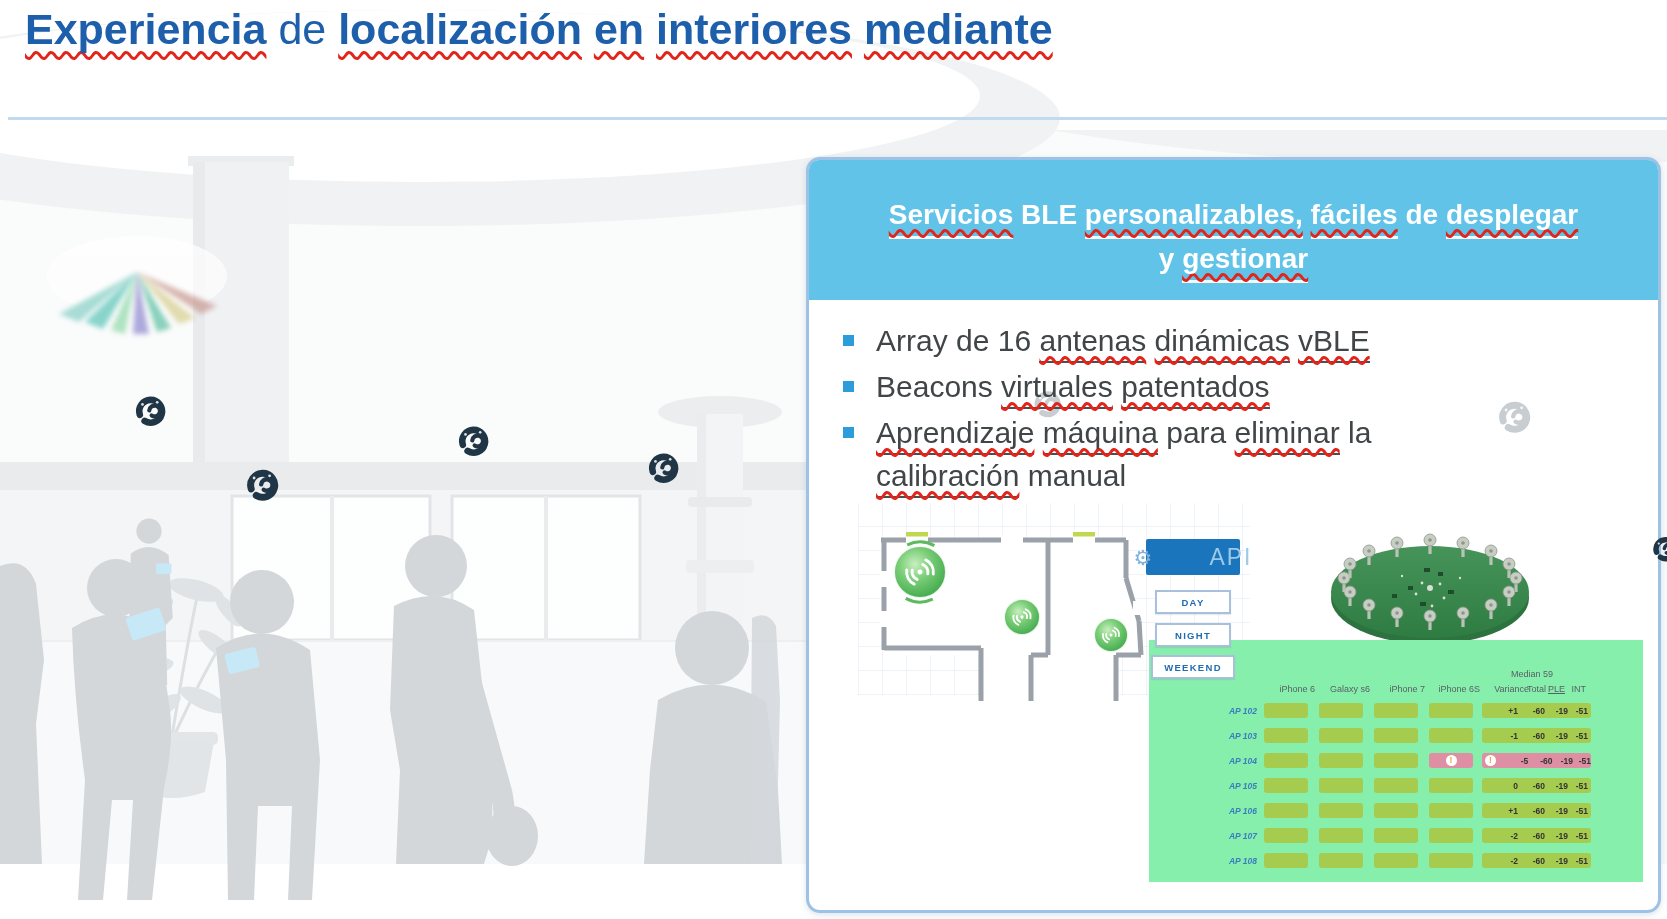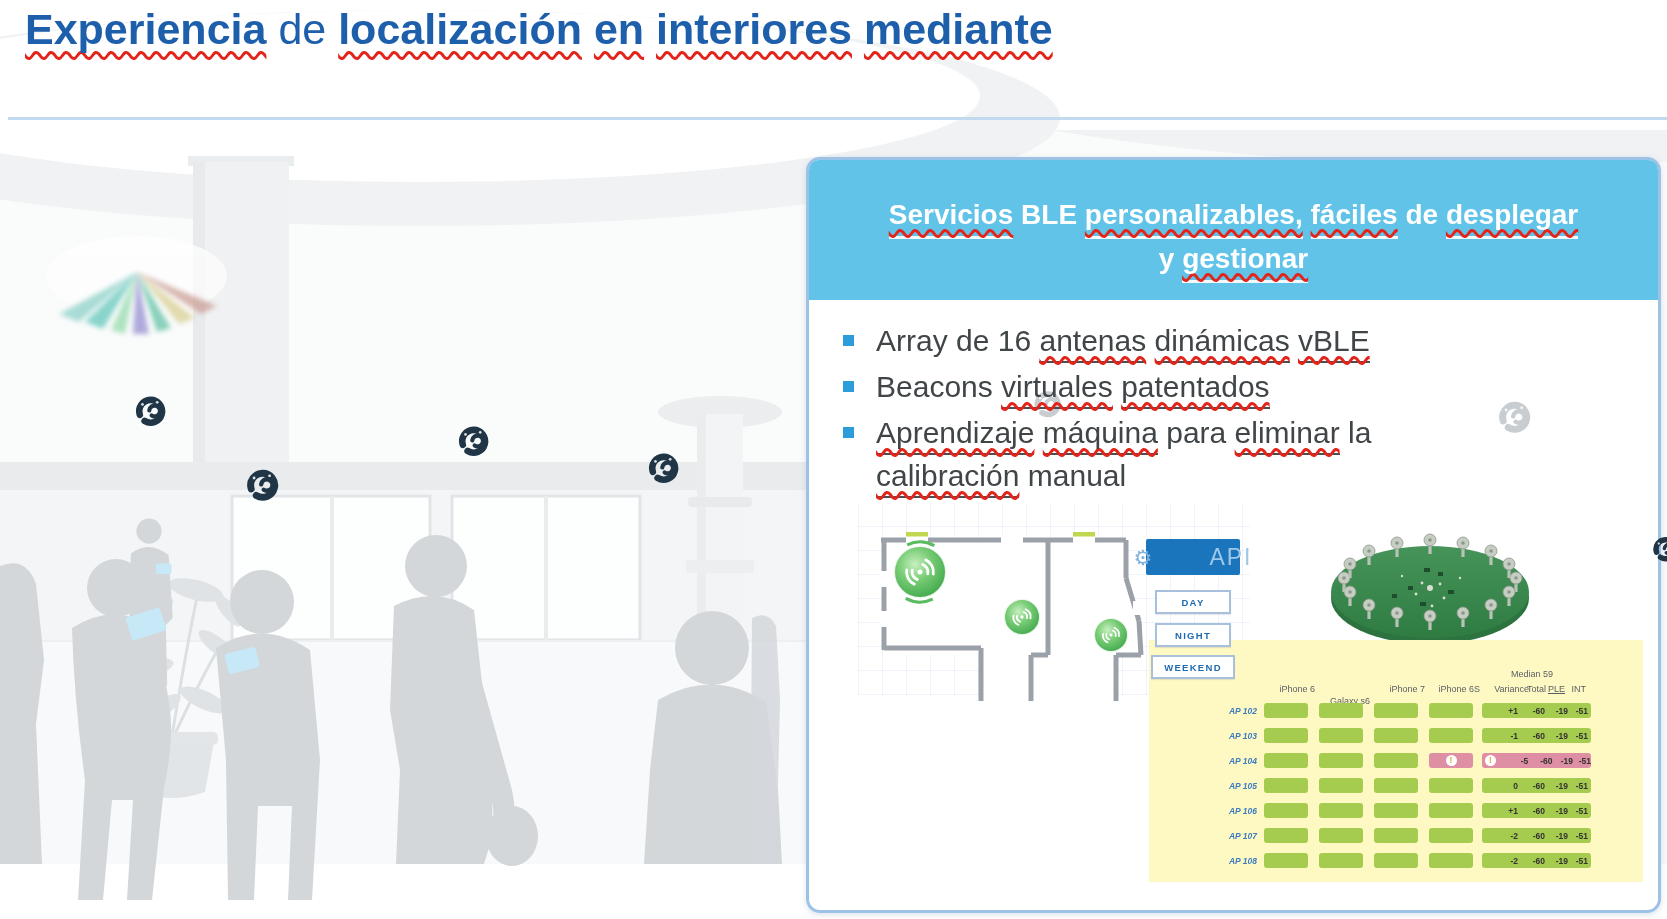--- a/index.html
+++ b/index.html
@@ -65,23 +65,23 @@
           border-radius:0;display:flex;align-items:center;justify-content:center;
           color:#1E6BB0;font-size:9.5px;font-weight:700;letter-spacing:1.3px;z-index:3;
           box-shadow:0 1px 1px rgba(60,90,120,.12);}
   .fp-day{left:346px;top:430px;}
   .fp-night{left:346px;top:463px;}
   .fp-weekend{left:342px;top:495px;width:80px;}
 
   .pcb{position:absolute;left:519px;top:368px;width:205px;height:132px;z-index:2;}
 
   
-  .table-card{position:absolute;left:340px;top:480px;width:494px;height:242px;background:#fef9c3;z-index:2;}
+  .table-card{position:absolute;left:340px;top:480px;width:494px;height:242px;background:#86efac;z-index:2;}
   .table-card .collab{position:absolute;top:44px;font-size:9px;color:#5A5F66;text-align:right;}
-  .dl0{left:110px;width:56px;} .dl1{left:165px;width:56px;margin-top:12px;} .dl2{left:220px;width:56px;} .dl3{left:275px;width:56px;}
+  .dl0{left:110px;width:56px;} .dl1{left:165px;width:56px;} .dl2{left:220px;width:56px;} .dl3{left:275px;width:56px;}
   .ml0{left:324px;width:56px;} .ml1{left:357px;width:40px;} .ml2{left:386px;width:30px;text-decoration:underline;} .ml3{left:407px;width:30px;}
   .median{position:absolute;left:343px;top:29px;width:80px;text-align:center;font-size:9px;color:#5A5F66;}
   .table-rows{position:absolute;inset:0;}
   .trow{position:absolute;left:0;height:15px;width:100%;}
   .trow .ap{position:absolute;left:40px;width:68px;top:3px;text-align:right;
             font-size:8.5px;font-weight:700;color:#3C7CC0;font-style:italic;}
   .trow .cell{position:absolute;top:0;width:44px;height:15px;border-radius:3px;
               background:var(--table-green,#A5CB4F);display:flex;align-items:center;justify-content:center;}
   .trow .cell.pink{background:var(--table-pink,#DE8FA3);}
   .trow .pill{position:absolute;left:333px;top:0;width:109px;height:15px;border-radius:3px;

